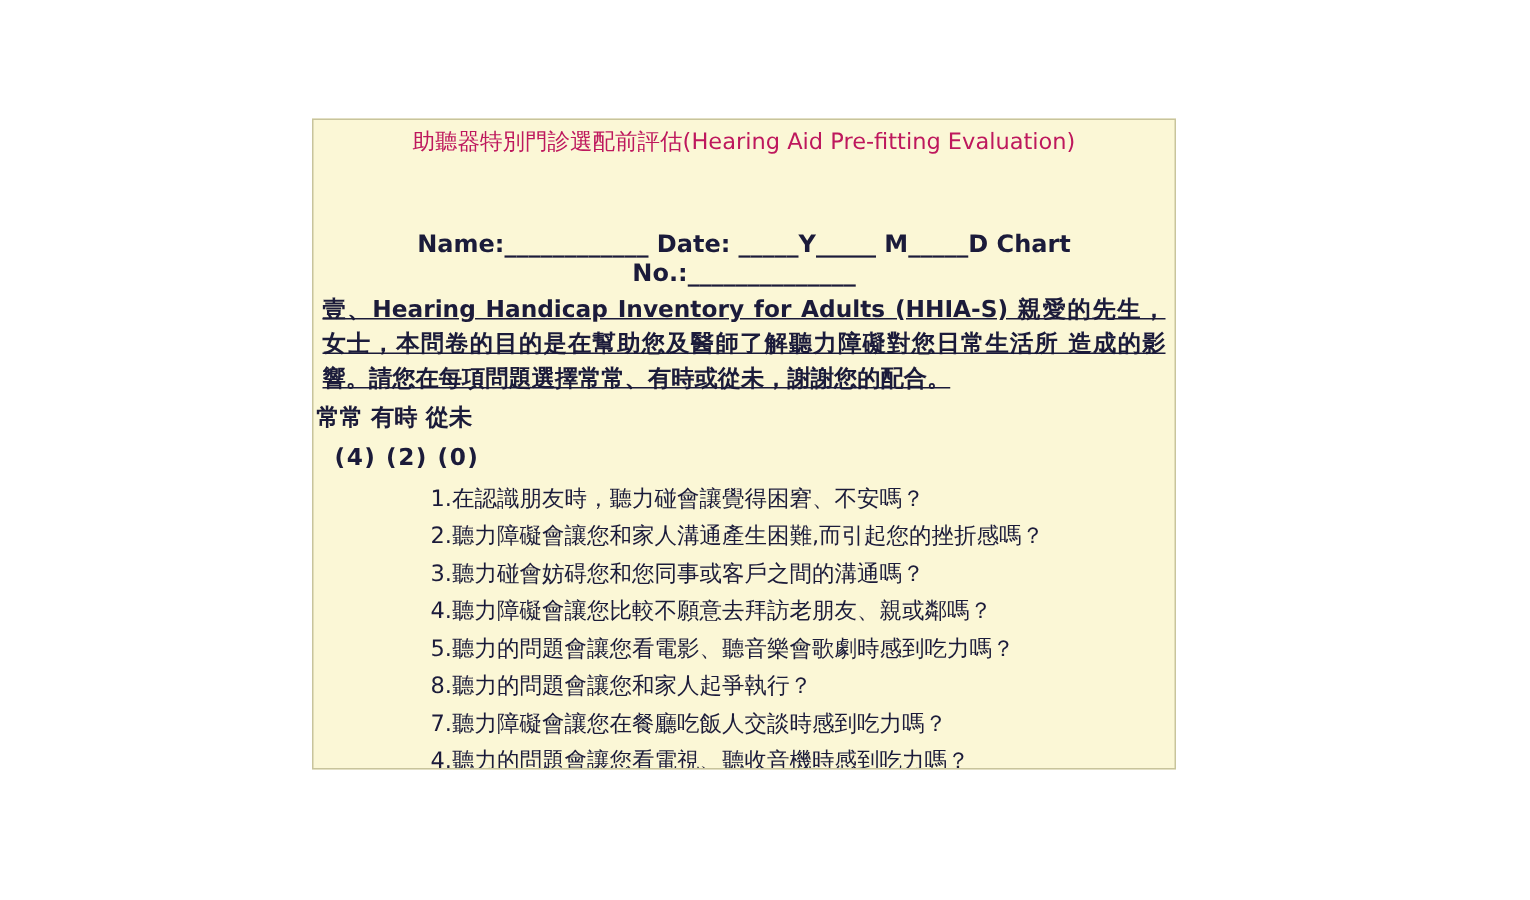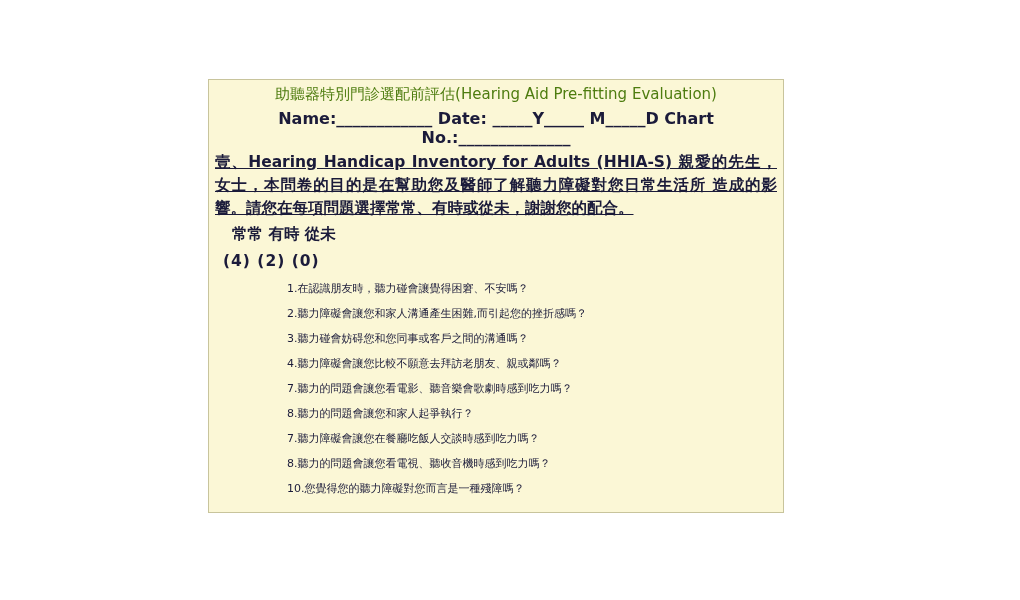--- a/index.html
+++ b/index.html
@@ -28,58 +28,59 @@
     box-sizing: border-box;
     overflow: hidden;
     color: #1f1f3d;
   }
   .title {
     text-align: center;
     font-size: 15px;
     font-weight: 500;
     padding-top: 5px;
     letter-spacing: 0px;
-    color: #4d7c0f;
+    color: #be185d;
   }
   .namerow {
     text-align: center;
     font-size: 16px;
     font-weight: bold;
     padding-top: 5px;
     color: #1b1b3a;
+    margin-top: 44px;
   }
   .para {
     font-size: 15.5px;
     font-weight: bold;
     line-height: 23px;
     padding: 4px 6px 0 6px;
     text-align: justify;
     color: #1b1b3a;
     text-decoration: underline;
   }
   .scalelabels {
     font-size: 15.5px;
     font-weight: bold;
-    padding: 4px 0 0 23px;
+    padding: 4px 0 0 2px;
     color: #1b1b3a;
   }
   .scalenums {
     font-size: 15.5px;
     font-weight: bold;
     padding: 7px 14px 0 14px;
     letter-spacing: 1px;
     color: #1b1b3a;
   }
   ol.items {
     list-style: none;
     margin: 6px 0 0 0;
     padding: 0 0 0 78px;
   }
   ol.items li {
-    font-size: 11px;
+    font-size: 15px;
     line-height: 25px;
     color: #1b1b3a;
     white-space: nowrap;
   }
 </style>
 </head>
 <body>
 
 <div id="page">
 
@@ -93,22 +94,22 @@
 
     <div class="scalelabels">常常 有時 從未</div>
 
     <div class="scalenums">(4)   (2)     (0)</div>
 
     <ol class="items">
       <li>1.在認識朋友時，聽力碰會讓覺得困窘、不安嗎？</li>
       <li>2.聽力障礙會讓您和家人溝通產生困難,而引起您的挫折感嗎？</li>
       <li>3.聽力碰會妨碍您和您同事或客戶之間的溝通嗎？</li>
       <li>4.聽力障礙會讓您比較不願意去拜訪老朋友、親或鄰嗎？</li>
-      <li>7.聽力的問題會讓您看電影、聽音樂會歌劇時感到吃力嗎？</li>
+      <li>5.聽力的問題會讓您看電影、聽音樂會歌劇時感到吃力嗎？</li>
       <li>8.聽力的問題會讓您和家人起爭執行？</li>
       <li>7.聽力障礙會讓您在餐廳吃飯人交談時感到吃力嗎？</li>
-      <li>8.聽力的問題會讓您看電視、聽收音機時感到吃力嗎？</li>
+      <li>4.聽力的問題會讓您看電視、聽收音機時感到吃力嗎？</li>
       <li>10.您覺得您的聽力障礙對您而言是一種殘障嗎？</li>
     </ol>
 
   </div>
 
 </div>
 
 </body></html>

